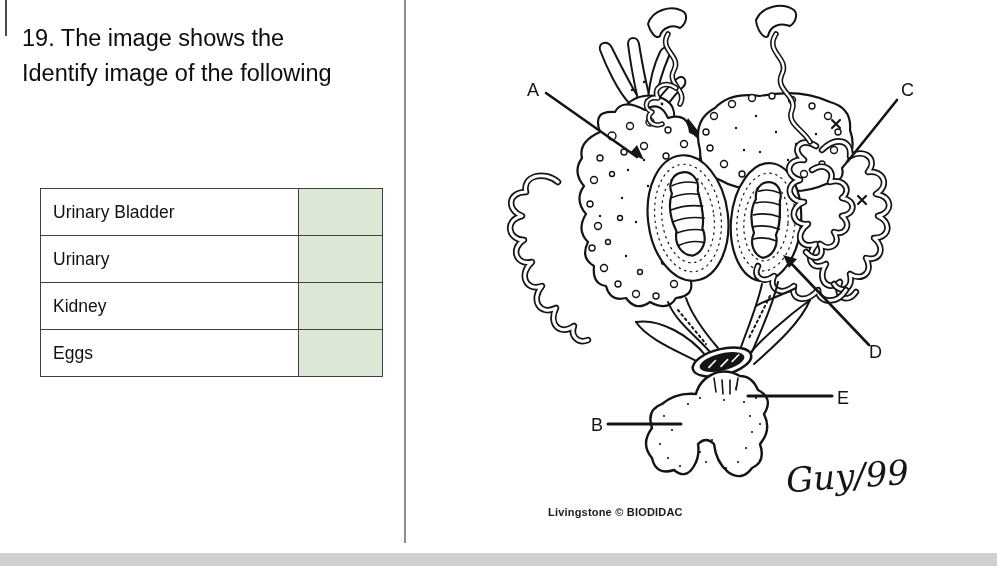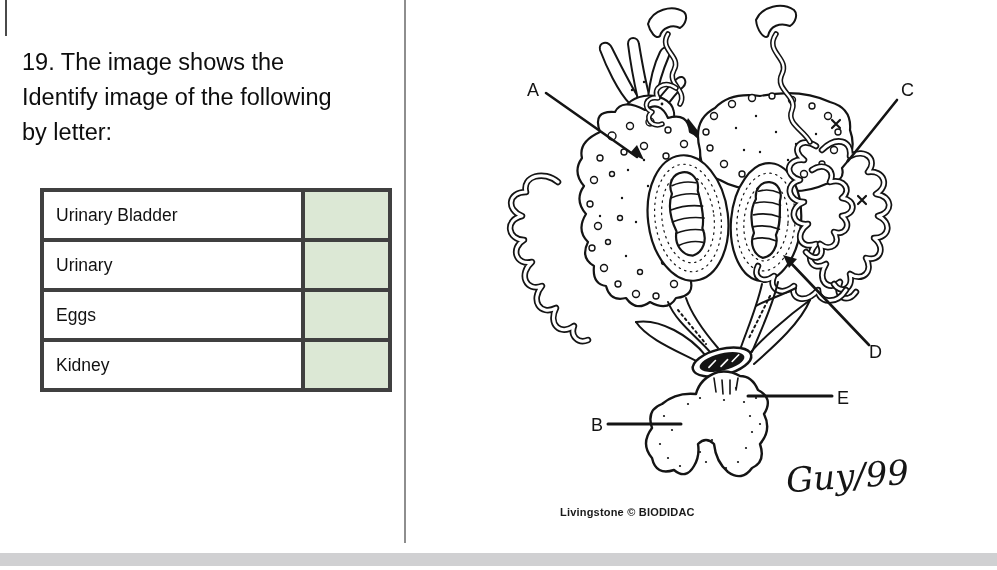--- a/index.html
+++ b/index.html
@@ -1,61 +1,60 @@
 <!DOCTYPE html>
 <html><head>
 <meta charset="utf-8">
 <style>
   html,body{margin:0;padding:0;background:#fff;}
   #page{position:relative;width:997px;height:570px;background:#ffffff;overflow:hidden;
         font-family:"Liberation Sans",sans-serif;color:#111;}
   
-  .question{position:absolute;left:22px;top:21px;width:370px;font-size:23.5px;line-height:35px;color:#0d0d0d;margin-top:24px;}
+  .question{position:absolute;left:22px;top:21px;width:370px;font-size:23.5px;line-height:35px;color:#0d0d0d;}
   
   .id-table{position:absolute;left:40px;top:188px;border-collapse:collapse;}
-  .id-table td{border:4px solid #404040;height:44px;font-size:17.5px;}
+  .id-table td{border:1px solid #404040;height:44px;font-size:17.5px;}
   .id-table .lbl{width:244px;background:#fff;padding-left:12px;}
   .id-table .ans{width:81px;}
   
   .divider{position:absolute;left:404px;top:0;width:2px;height:543px;background:#8e8e8e;}
   .edge-mark{position:absolute;left:5px;top:0;width:2px;height:36px;background:#4a4a4a;}
   
   .diagram-svg{position:absolute;left:405px;top:0;width:592px;height:552px;}
-  .credit{position:absolute;left:560px;top:506px;font-size:11px;font-weight:bold;letter-spacing:.2px;color:#1a1a1a;}
+  .credit{position:absolute;left:548px;top:506px;font-size:11px;font-weight:bold;letter-spacing:.2px;color:#1a1a1a;}
   .signature{position:absolute;left:786px;top:456px;font-family:"DejaVu Serif",serif;font-style:italic;
              font-size:34px;color:#151515;transform:rotate(-4deg);}
   .bottom-bar{position:absolute;left:0;top:553px;width:997px;height:13px;background:#d0d0d2;}
 </style>
 </head>
 <body>
 
 <div id="page">
 
   <div class="question">
     <div>19. The image shows the</div>
     <div>Identify image of the following</div>
-    <div>by letter:</div>
   </div>
 
   <table class="id-table">
     <tbody>
       <tr>
         <td class="lbl">Urinary Bladder</td>
         <td class="ans" style="background-color: rgb(220, 232, 213);"></td>
       </tr>
       <tr>
         <td class="lbl">Urinary</td>
         <td class="ans" style="background-color: rgb(220, 232, 213);"></td>
       </tr>
       <tr>
-        <td class="lbl">Eggs</td>
+        <td class="lbl">Kidney</td>
         <td class="ans" style="background-color: rgb(220, 232, 213);"></td>
       </tr>
       <tr>
-        <td class="lbl">Kidney</td>
+        <td class="lbl">Eggs</td>
         <td class="ans" style="background-color: rgb(220, 232, 213);"></td>
       </tr>
     </tbody>
   </table>
 
   <div class="divider"></div>
   <div class="edge-mark"></div>
 
   <svg class="diagram-svg" viewBox="405 0 592 552" xmlns="http://www.w3.org/2000/svg">
     <defs>

